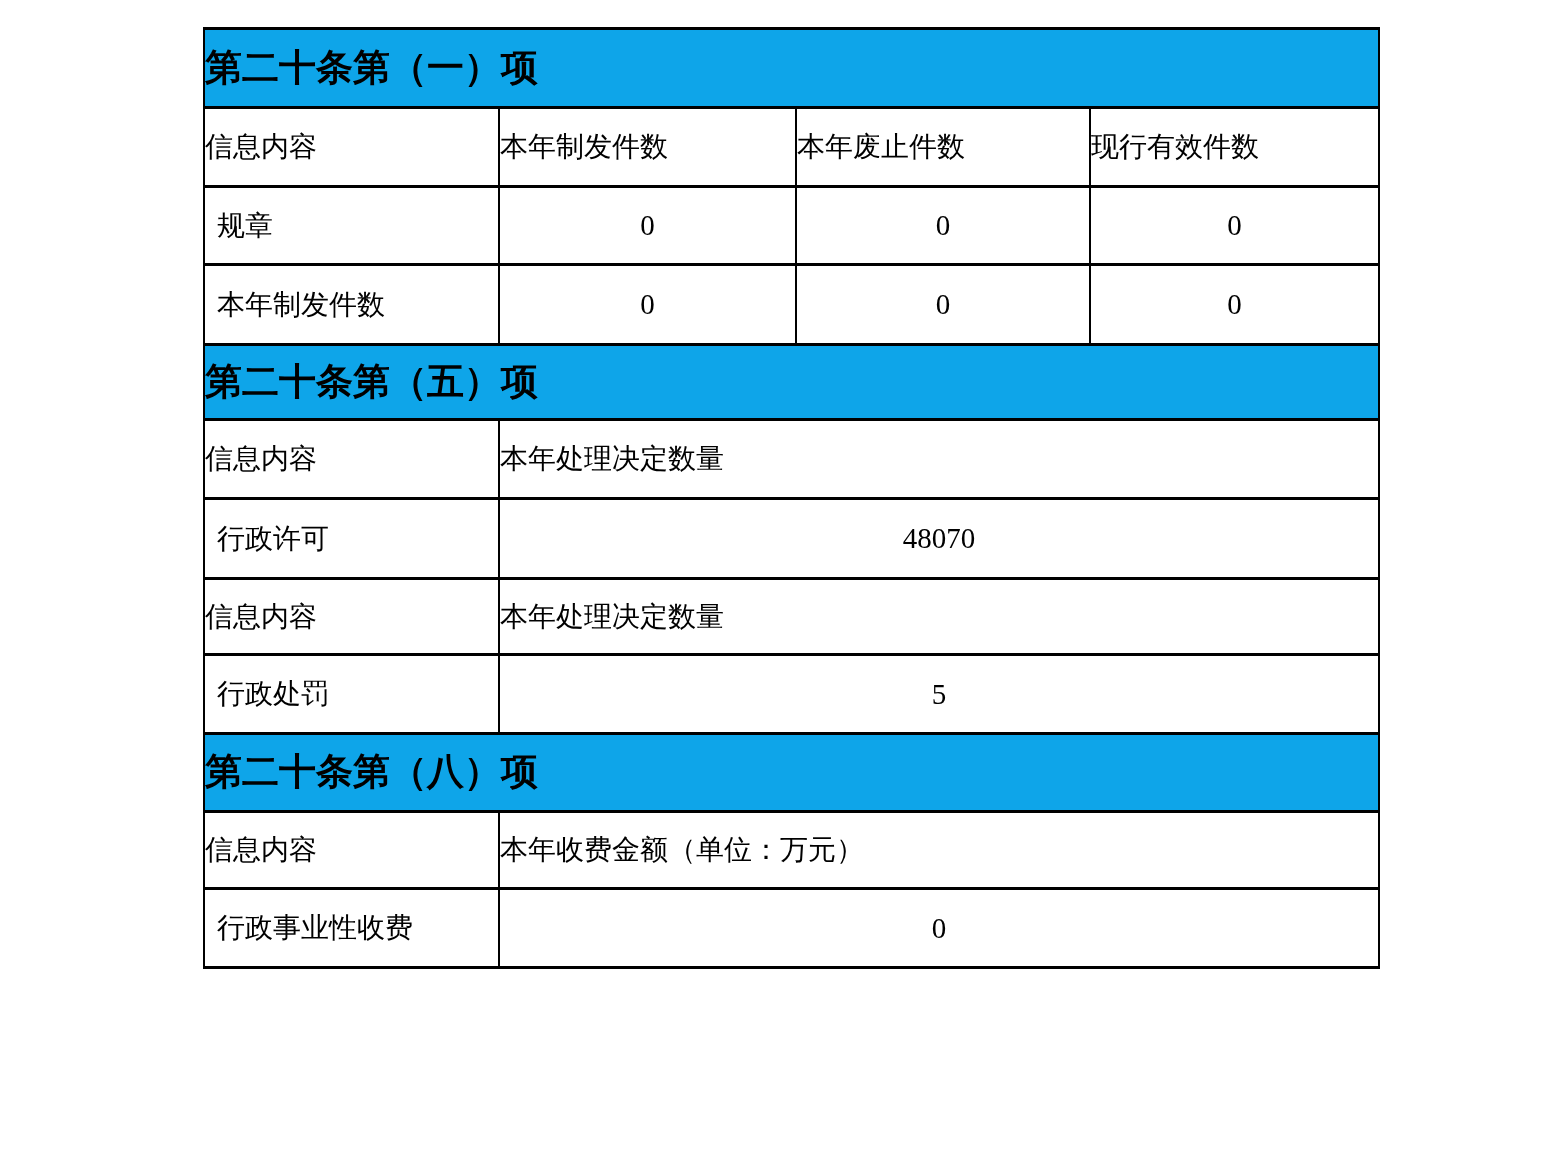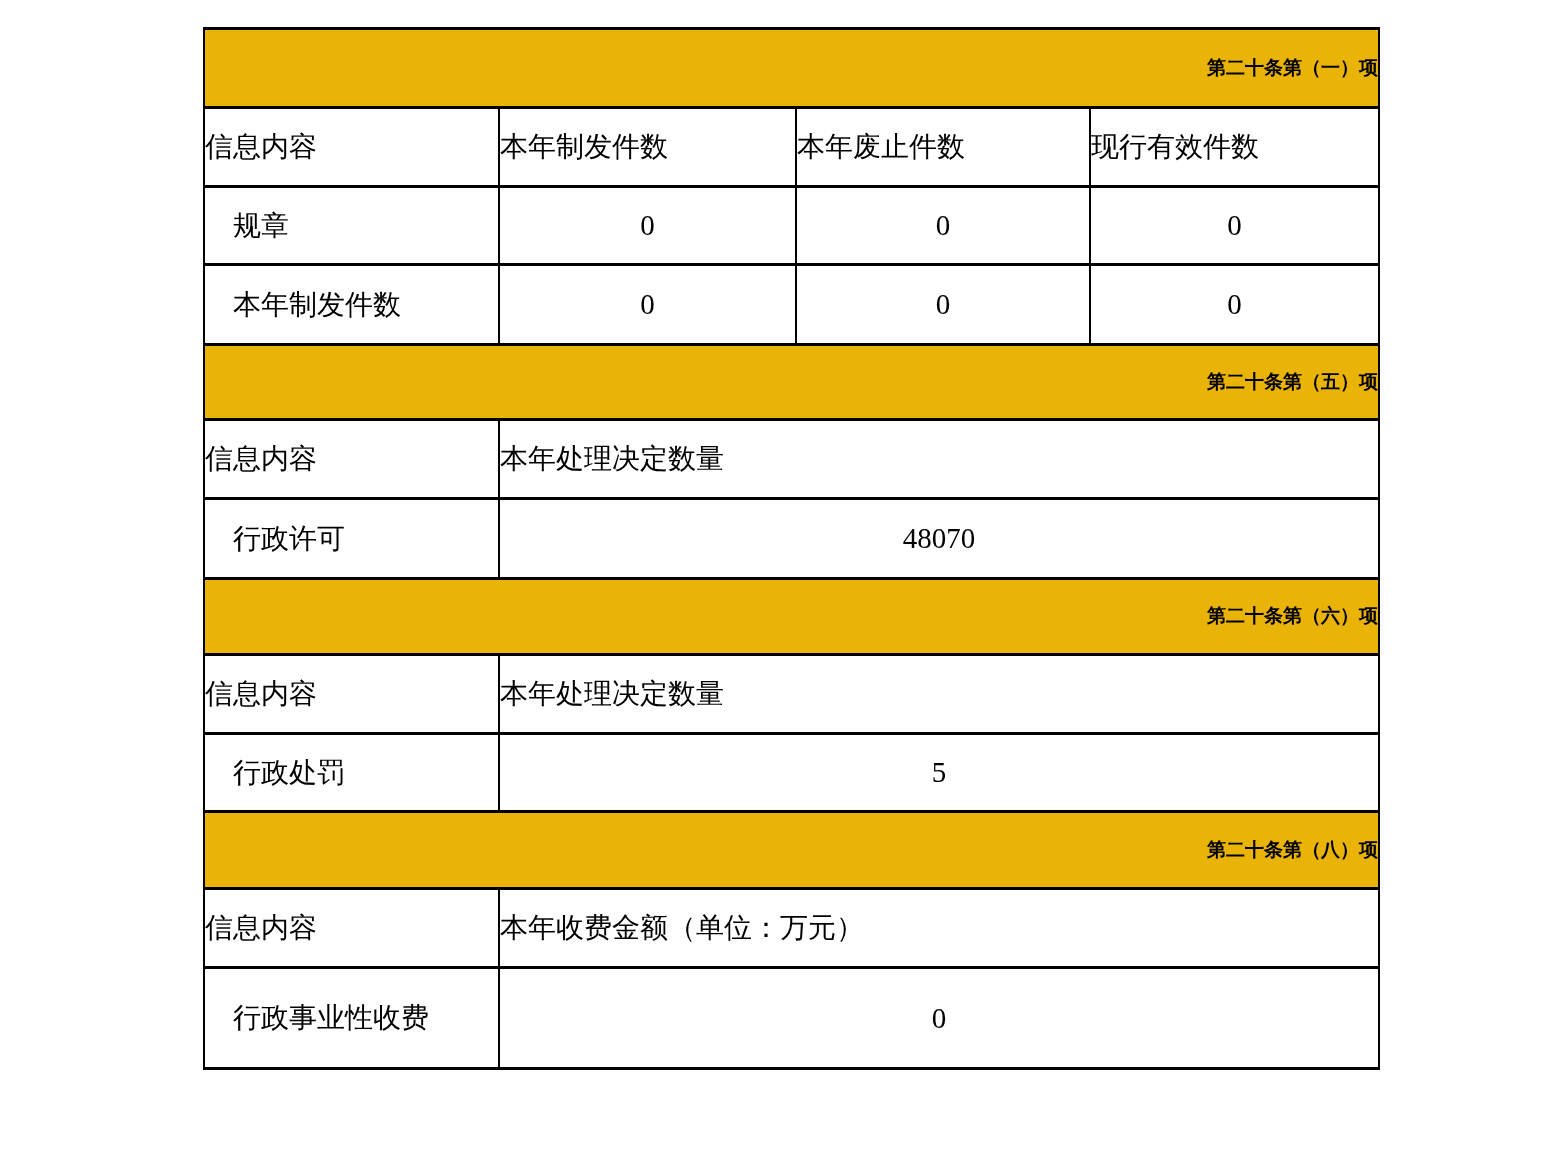--- a/index.html
+++ b/index.html
@@ -26,28 +26,28 @@
     border-right: 2px solid #000;
     border-top: 3px solid #000;
     border-bottom: 3px solid #000;
     padding: 0;
     vertical-align: middle;
     font-size: 28px;
     line-height: 1.2;
     overflow: hidden;
   }
   td.section-title {
-    background: #eab308;
+    background: #0ea5e9;
     font-family: "Liberation Sans", "DejaVu Sans", sans-serif;
     font-weight: bold;
-    font-size: 19px;
-    text-align: right;
+    font-size: 37px;
+    text-align: left;
   }
   td.col-head { text-align: left; }
-  td.row-label { text-align: left; padding-left: 28px; }
+  td.row-label { text-align: left; padding-left: 12px; }
   td.value-cell { text-align: center; font-size: 29px; }
   
   .doc-table tr:nth-child(1)  { height: 79px; }
   .doc-table tr:nth-child(2)  { height: 79px; }
   .doc-table tr:nth-child(3)  { height: 78px; }
   .doc-table tr:nth-child(4)  { height: 80px; }
   .doc-table tr:nth-child(5)  { height: 75px; }
   .doc-table tr:nth-child(6)  { height: 79px; }
   .doc-table tr:nth-child(7)  { height: 80px; }
   .doc-table tr:nth-child(8)  { height: 76px; }
@@ -98,23 +98,20 @@
     <tr>
       <td class="col-head">信息内容</td>
       <td colspan="3" class="col-head">本年处理决定数量</td>
     </tr>
     <tr>
       <td class="row-label">行政许可</td>
       <td colspan="3" class="value-cell">48070</td>
     </tr>
 
     <tr>
-      <td colspan="4" class="section-title">第二十条第（六）项</td>
-    </tr>
-    <tr>
       <td class="col-head">信息内容</td>
       <td colspan="3" class="col-head">本年处理决定数量</td>
     </tr>
     <tr>
       <td class="row-label">行政处罚</td>
       <td colspan="3" class="value-cell">5</td>
     </tr>
 
     <tr>
       <td colspan="4" class="section-title">第二十条第（八）项</td>

